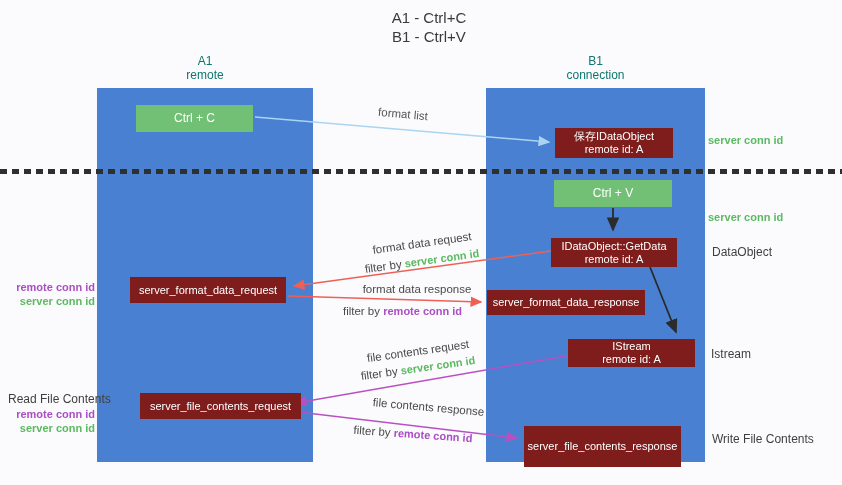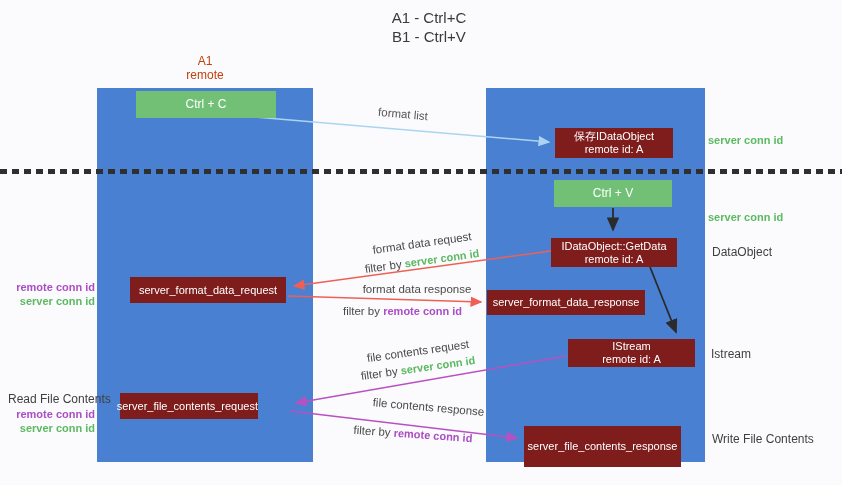--- a/index.html
+++ b/index.html
@@ -8,41 +8,41 @@
     background:#fbfbfe;
     font-family:"Liberation Sans", sans-serif;
     color:#3c3c3c;
     padding-left:16px;
   }
   .abs{position:absolute;}
   .title{left:0;right:0;top:8px;text-align:center;font-size:15px;color:#3a3a3a;line-height:19px;z-index:5;}
   .lane{background:#4a80d2;z-index:1;}
   .lane-a1{left:97px;top:88px;width:216px;height:374px;}
   .lane-b1{left:486px;top:88px;width:219px;height:374px;}
-  .lane-header{font-size:12px;color:#c2410c;text-align:center;line-height:14px;z-index:2;}
+  .lane-header{font-size:12px;color:#0f766e;text-align:center;line-height:14px;z-index:2;}
   .lh-a1{left:97px;top:54px;width:216px;}
   .lh-b1{left:486px;top:54px;width:219px;}
   .divider{
     left:0;top:169px;width:842px;height:5px;z-index:3;
     background:repeating-linear-gradient(90deg,#2f2f2f 0 7px,transparent 7px 12px);
   }
   .node{
     display:flex;flex-direction:column;align-items:center;justify-content:center;
     color:#fff;text-align:center;z-index:4;line-height:13px;
   }
   .green{background:#72c076;font-size:12px;}
   .orange{background:#7f1d1d;font-size:11px;}
-  .n-ctrlc{left:136px;top:91px;width:140px;height:27px;text-align:center;}
+  .n-ctrlc{left:136px;top:105px;width:117px;height:27px;text-align:center;}
   .n-save{left:555px;top:128px;width:118px;height:30px;}
   .n-ctrlv{left:554px;top:180px;width:118px;height:27px;}
   .n-getdata{left:551px;top:238px;width:126px;height:29px;}
   .n-freq{left:130px;top:277px;width:156px;height:26px;}
   .n-fresp{left:487px;top:290px;width:158px;height:25px;}
   .n-istream{left:568px;top:339px;width:127px;height:28px;}
-  .n-fcreq{left:120px;top:393px;width:138px;height:26px;align-items:flex-end;}
+  .n-fcreq{left:140px;top:393px;width:161px;height:26px;}
   .n-fcresp{left:524px;top:426px;width:157px;height:41px;}
   .side{font-size:12px;color:#3f3f3f;z-index:5;white-space:nowrap;}
   .gtxt{color:#5bba60;font-weight:bold;font-size:11px;}
   .ptxt{color:#ab4ec4;font-weight:bold;font-size:11px;}
   .leftgroup{left:0;width:95px;text-align:right;line-height:14px;z-index:5;}
   .alabel{font-size:11.5px;color:#4a4a4a;text-align:center;z-index:5;white-space:nowrap;}
   svg.arrows{left:0;top:0;z-index:3;pointer-events:none;}
 </style>
 </head>
 <body>
@@ -50,20 +50,24 @@
 <div class="canvas">
 
   <div class="abs title">
     <div>A1 - Ctrl+C</div>
     <div>B1 - Ctrl+V</div>
   </div>
 
   <div class="abs lane-header lh-a1">
     <div>A1</div>
     <div>remote</div>
+  </div>
+  <div class="abs lane-header lh-b1">
+    <div>B1</div>
+    <div>connection</div>
   </div>
 
   <div class="abs lane lane-a1"></div>
   <div class="abs lane lane-b1"></div>
 
   <div class="abs divider"></div>
 
   <svg class="abs arrows" width="842" height="485" viewBox="0 0 842 485">
     <defs>
       <marker id="mblue" markerWidth="8" markerHeight="7" refX="7" refY="3.5" orient="auto">

